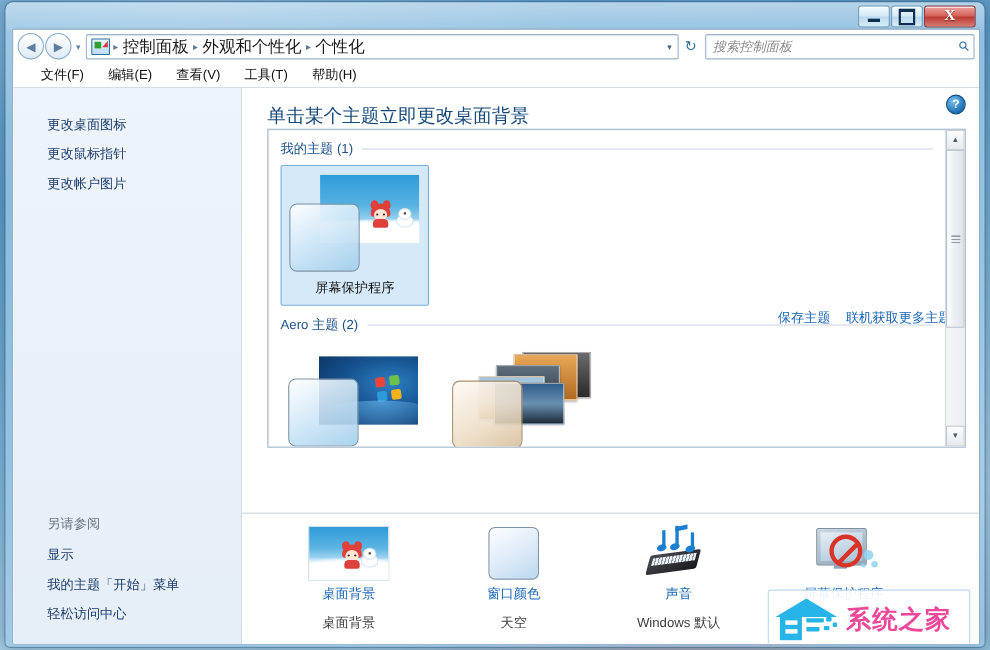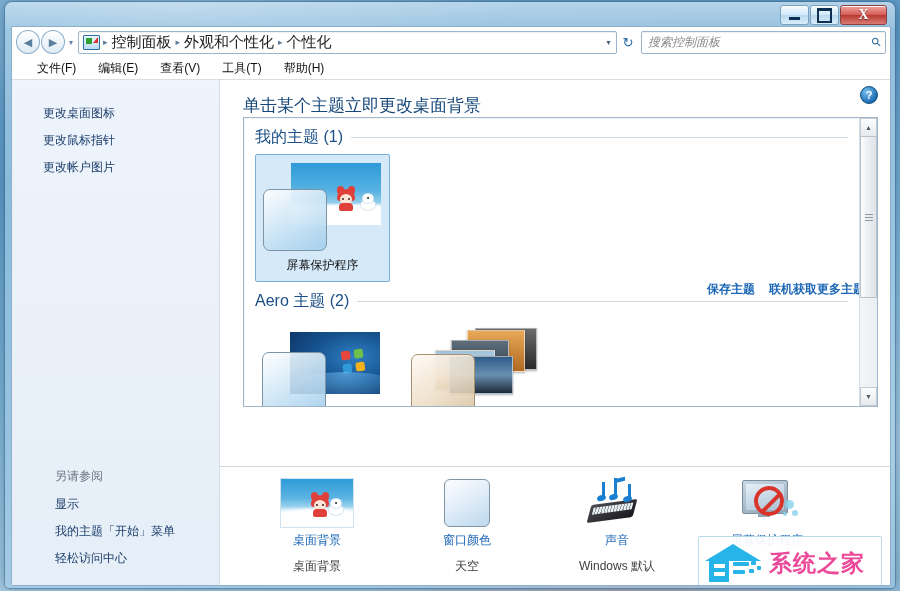--- a/index.html
+++ b/index.html
@@ -109,21 +109,21 @@
   .sidebar{
     width:207px;flex:none;
     background:linear-gradient(180deg,#eef4fb 0%,#e9f0f8 55%,#e6eef7 100%);
     border-right:1px solid #d3dde7;
     padding-top:8px;position:relative;
   }
   .side-link{
     padding:5px 0 5px 31px;color:#1b3d6b;font-size:12px;cursor:pointer;
   }
   .side-gap{height:12px;}
-  .side-foot{position:absolute;left:12px;bottom:22px;width:100%;}
+  .side-foot{position:absolute;left:0;bottom:22px;width:100%;}
   .side-head{padding:3px 0 6px 31px;color:#6c7682;font-size:12px;}
   .content{
     flex:1;background:#fff;position:relative;overflow:hidden;
     padding:0 0 0 0;
   }
   .helpq{
     position:absolute;right:12px;top:6px;width:16px;height:16px;border-radius:50%;
     background:radial-gradient(circle at 35% 30%,#7cc0ee,#1c6fb5 70%,#12507f);
     color:#fff;font-size:11px;font-weight:bold;text-align:center;line-height:16px;
     border:1px solid #0e4d7d;
@@ -131,21 +131,21 @@
   .h1{padding:14px 0 0 23px;font-size:17px;color:#17487a;font-weight:normal;}
   .sub{padding:8px 0 10px 23px;font-size:12px;color:#1a1a1a;}
   
   .themebox{
     margin:0 12px 0 23px;height:288px;border:1px solid #9fb6cb;
     background:#fff;position:relative;overflow:hidden;
     box-shadow:inset 1px 1px 0 rgba(0,0,0,.04);
   }
   .tb-scroll{position:absolute;inset:0 17px 0 0;overflow:hidden;}
   .grp{display:flex;align-items:center;padding:9px 12px 2px 11px;}
-  .grp-label{font-size:16px;color:#1b4f86;white-space:nowrap;}
+  .grp-label{font-size:12px;color:#1b4f86;white-space:nowrap;}
   .grp-rule{flex:1;height:1px;background:#cfd9e2;margin-left:8px;}
   .tiles{display:flex;padding:4px 0 0 11px;gap:16px;}
   .tile{width:133px;cursor:pointer;}
   .tile.sel{
     background:#d6e9f9;border:1px solid #7aaedb;border-radius:2px;
   }
   .tile-inner{padding:8px 7px 4px 7px;}
   .thumb{
     width:118px;height:88px;position:relative;
   }
@@ -192,21 +192,21 @@
   .sn-e.r{right:4px;}
   .glassbox{
     position:absolute;left:0;top:26px;width:62px;height:60px;
     border:1px solid #7d94a6;border-radius:7px;
     background:linear-gradient(150deg,rgba(255,255,255,.92),rgba(196,225,244,.88) 60%,rgba(160,205,235,.9));
   }
   .tile-cap{text-align:center;font-size:12px;color:#111;padding:6px 0 3px;}
   .links-row{
     position:absolute;right:12px;top:163px;display:flex;gap:14px;
   }
-  .lnk{color:#1b66b5;font-size:12px;cursor:pointer;font-weight:bold;}
+  .lnk{color:#1b66b5;font-size:12px;cursor:pointer;}
   
   .w7thumb{width:118px;height:88px;position:relative;}
   .w7bg{
     position:absolute;left:28px;top:6px;width:90px;height:62px;
     background:radial-gradient(ellipse at 72% 40%,#2f7fc4 0%,#16538f 45%,#0a2d5c 100%);
     overflow:hidden;
   }
   .w7bg:after{
     content:"";position:absolute;left:-10px;bottom:-18px;width:130px;height:40px;
     border-radius:50%;

